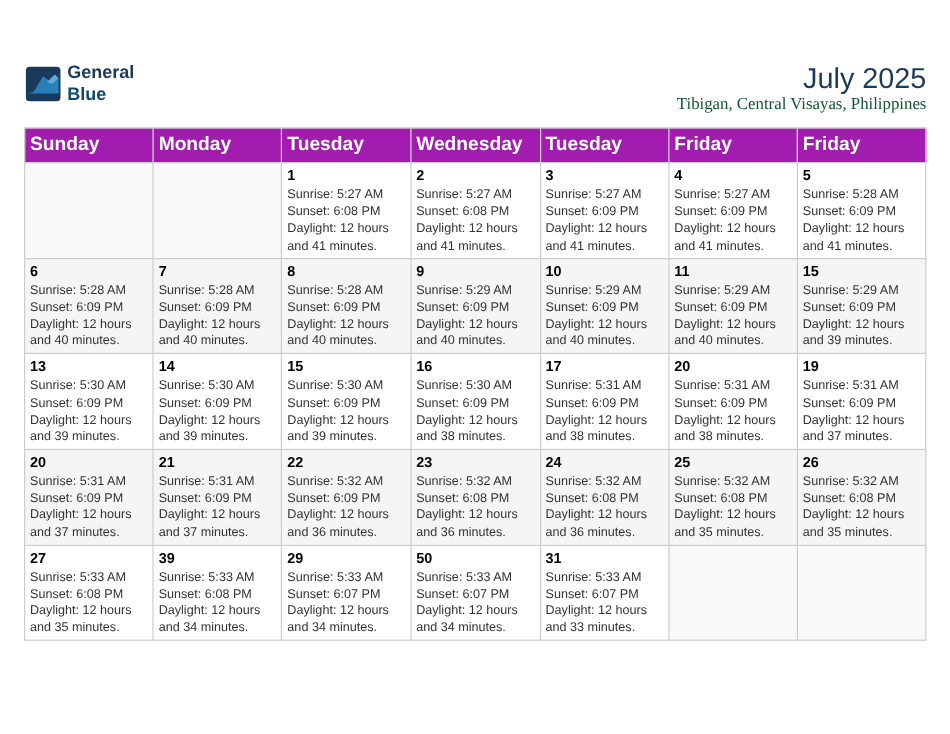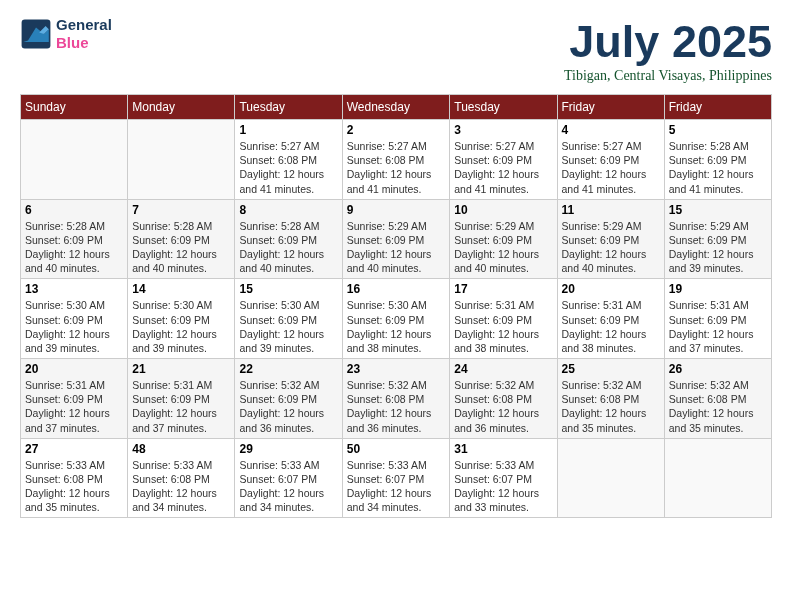--- a/index.html
+++ b/index.html
@@ -8,64 +8,65 @@
       background: #fff;
       width: 792px;
       min-height: 612px;
       padding: 16px 20px;
     }
     .header {
       display: flex;
       justify-content: space-between;
       align-items: flex-start;
       margin-bottom: 10px;
+      margin-top: 36px;
     }
     .logo {
       display: flex;
       align-items: center;
       gap: 4px;
     }
     .logo-text {
       font-size: 15px;
       font-weight: bold;
       color: #1a3a5c;
       line-height: 1.2;
     }
     .logo-text span {
-      color: #ec4899;
+      color: #0c4a6e;
     }
     .logo-icon {
       width: 32px;
       height: 32px;
     }
     .title-block {
       text-align: right;
     }
     .month-title {
-      font-size: 45px;
-      font-weight: bold;
+      font-size: 24px;
+      font-weight: normal;
       color: #1a3a5c;
     }
     .location-title {
       font-size: 14px;
       color: #14532d;
       font-family: Liberation Serif, serif;
     }
     table {
       width: 100%;
       border-collapse: collapse;
       font-size: 10.5px;
     }
     thead tr th {
-      background-color: #7f1d1d;
+      background-color: #a21caf;
       color: #fff;
       padding: 5px 4px;
       text-align: left;
-      font-size: 12px;
-      font-weight: normal;
+      font-size: 16px;
+      font-weight: bold;
       border: 1px solid #ccc;
     }
     tbody tr td {
       border: 1px solid #ccc;
       vertical-align: top;
       padding: 3px 4px;
       width: 108px;
       min-height: 80px;
       background: #fff;
     }
@@ -287,21 +288,21 @@
         </td>
       </tr>
       <tr>
         <td>
           <span class="day-num">27</span>
           <div class="day-info" style="white-space: pre-line;">Sunrise: 5:33 AM
 Sunset: 6:08 PM
 Daylight: 12 hours and 35 minutes.</div>
         </td>
         <td>
-          <span class="day-num">48</span>
+          <span class="day-num">39</span>
           <div class="day-info" style="white-space: pre-line;">Sunrise: 5:33 AM
 Sunset: 6:08 PM
 Daylight: 12 hours and 34 minutes.</div>
         </td>
         <td>
           <span class="day-num">29</span>
           <div class="day-info" style="white-space: pre-line;">Sunrise: 5:33 AM
 Sunset: 6:07 PM
 Daylight: 12 hours and 34 minutes.</div>
         </td>

